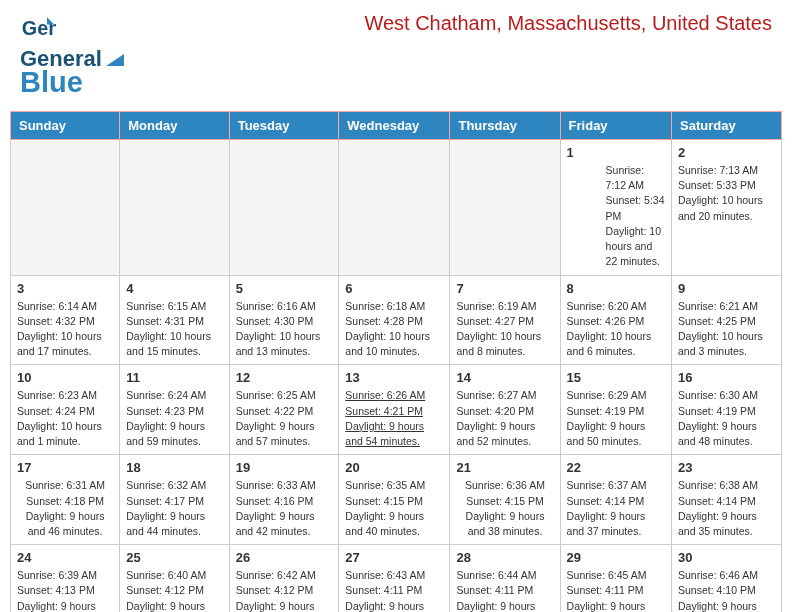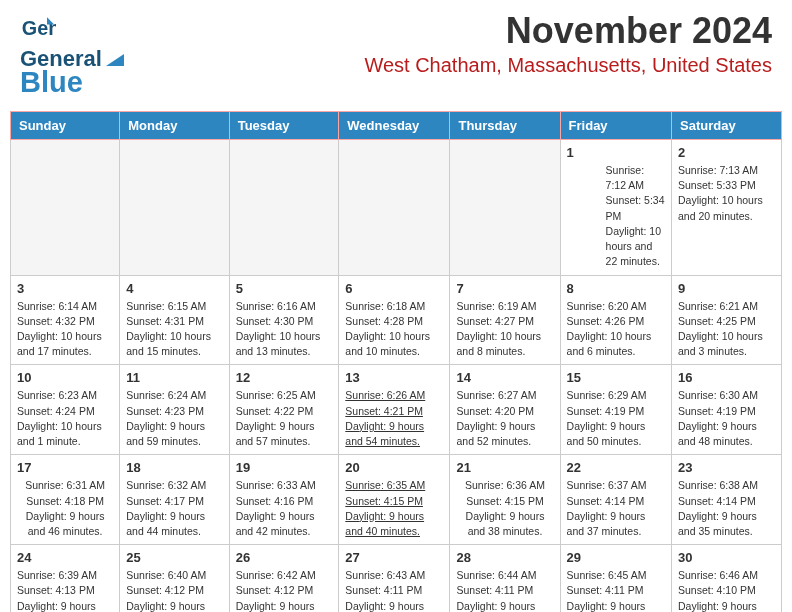--- a/index.html
+++ b/index.html
@@ -34,21 +34,20 @@
     </div>
     <div style="display:flex;align-items:center;gap:0;">
       <span style="font-size:22px;font-weight:bold;color:#1a5276;">General</span>
       <svg width="22" height="22" viewBox="0 0 22 22" style="margin: 0 2px;">
         <polygon points="2,18 20,6 20,18" fill="#2e86c1"></polygon>
       </svg>
     </div>
     <div style="font-size:29px;font-weight:bold;color:#2e86c1;margin-top:-6px;">Blue</div>
   </div>
   <div class="title-section">
-    <div class="month-title">November 2024</div>
     <div class="location">West Chatham, Massachusetts, United States</div>
   </div>
 </div>
 
 <table class="calendar">
   <thead>
     <tr id="weekday-header">
     <th>Sunday</th>
         <th>Monday</th>
         <th>Tuesday</th>
@@ -180,21 +179,21 @@
 Daylight: 9 hours and 44 minutes.</div>
         </td>
         <td class="filled">
           <div class="day-num">19</div>
           <div class="day-info" style="white-space: pre-line;">Sunrise: 6:33 AM
 Sunset: 4:16 PM
 Daylight: 9 hours and 42 minutes.</div>
         </td>
         <td class="filled">
           <div class="day-num">20</div>
-          <div class="day-info" style="white-space: pre-line; text-decoration: underline;">Sunrise: 6:35 AM
+          <div class="day-info" style="white-space: pre-line;">Sunrise: 6:35 AM
 Sunset: 4:15 PM
 Daylight: 9 hours and 40 minutes.</div>
         </td>
         <td class="filled">
           <div class="day-num">21</div>
           <div class="day-info" style="white-space: pre-line; text-align: center;">Sunrise: 6:36 AM
 Sunset: 4:15 PM
 Daylight: 9 hours and 38 minutes.</div>
         </td>
         <td class="filled">

